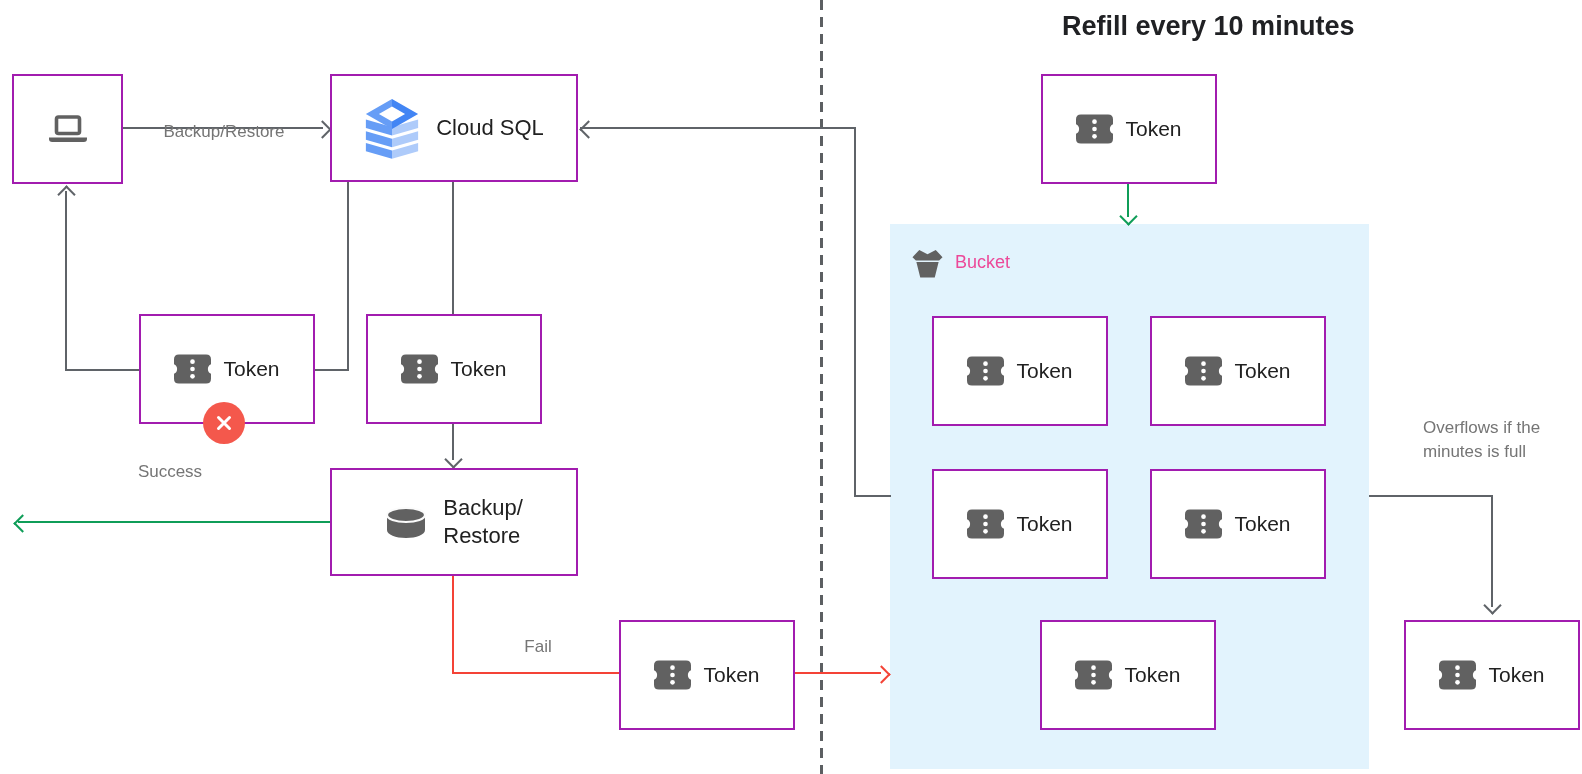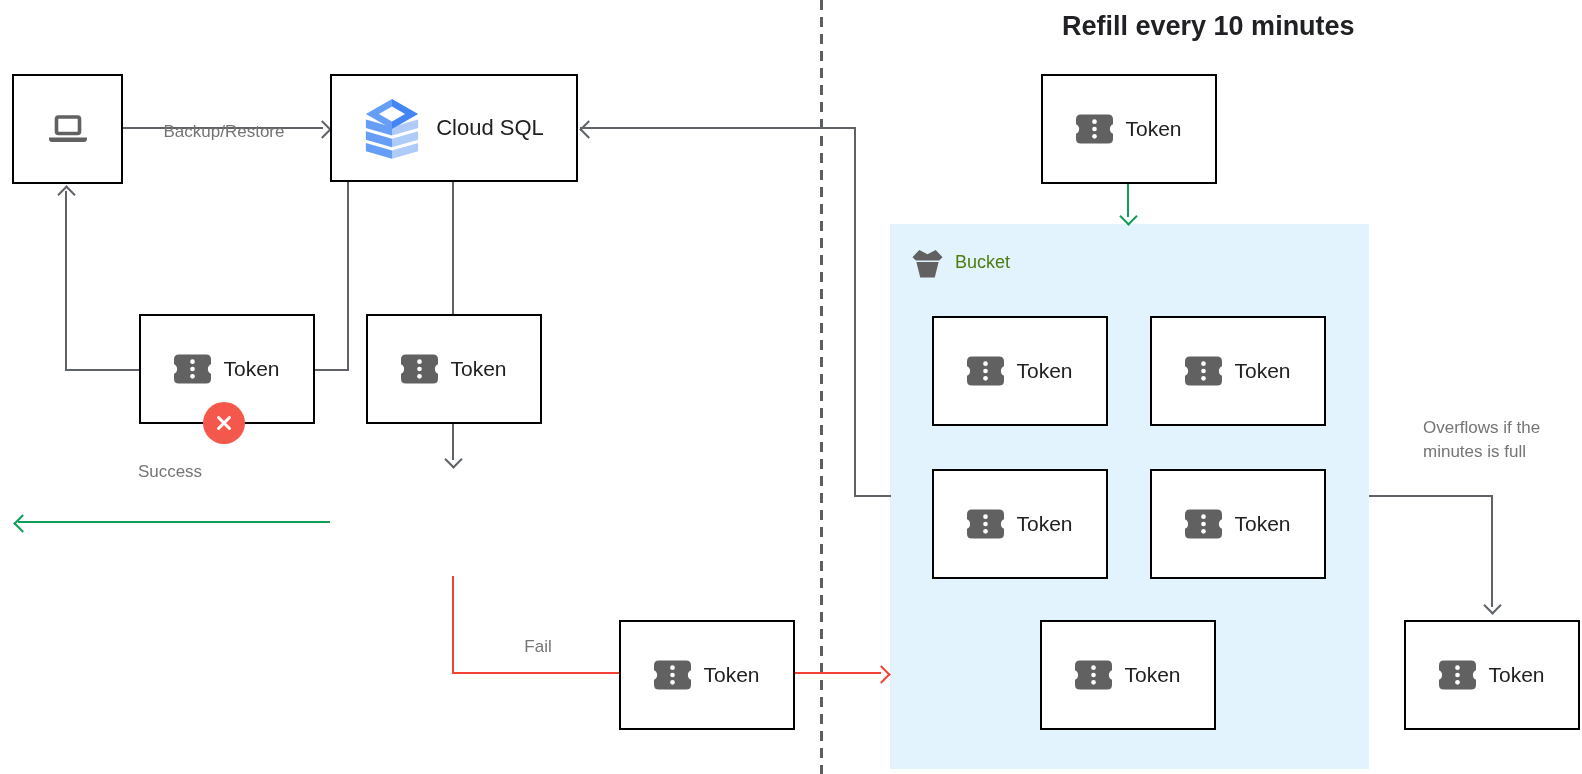--- a/index.html
+++ b/index.html
@@ -1,33 +1,33 @@
 <!DOCTYPE html>
 <html><head>
 <meta charset="utf-8">
 <style>
   html,body{margin:0;padding:0;background:#fff;}
   .canvas{
     position:relative;width:1582px;height:774px;background:#ffffff;overflow:hidden;
     font-family:"Liberation Sans","DejaVu Sans",sans-serif;
   }
   
-  .box{position:absolute;background:#fff;border:2px solid #000000;box-sizing:border-box;
+  .box{position:absolute;background:#fff;border:2px solid #a21caf;box-sizing:border-box;
        display:flex;align-items:center;justify-content:center;}
   .tbox{width:176px;height:110px;gap:12px;}
   .big{width:248px;height:108px;gap:16px;}
   .client{width:111px;height:110px;}
   .tlabel{font-size:21px;color:#212121;}
   .sql-label{font-size:22px;color:#212121;}
   .bk-label{font-size:22px;line-height:28px;color:#212121;}
   .ticon,.bicon{display:flex;align-items:center;}
   
   .bucket{position:absolute;left:890px;top:224px;width:479px;height:545px;background:#e2f3fd;}
   .bucket-tag{position:absolute;left:911px;top:247px;display:flex;align-items:center;gap:11px;
-              color:#4d7c0f;font-size:18px;}
+              color:#ec4899;font-size:18px;}
   
   .hl{position:absolute;height:2px;background:#5f6368;}
   .vl{position:absolute;width:2px;background:#5f6368;}
   .green{background:#0f9d58;}
   .red{background:#f44336;}
   .dash{position:absolute;left:820px;top:0;width:3px;height:774px;
         background:repeating-linear-gradient(180deg,#5c5f62 0 10px,transparent 10px 17px);}
   
   .ah{position:absolute;width:11px;height:11px;border-top:2.5px solid #5f6368;border-right:2.5px solid #5f6368;}
   .ah.right{transform:rotate(45deg);}
@@ -124,20 +124,32 @@
         <polygon points="58,36.5 30,44.5 30,53.5 58,45.5" fill="#aecbfa"></polygon>
         <polygon points="2,49 30,57 30,66 2,58" fill="#669df6"></polygon>
         <polygon points="58,49 30,57 30,66 58,58" fill="#aecbfa"></polygon>
         <polygon points="30,2 2,18 30,34 30,26 16,18 30,10" fill="#669df6"></polygon>
         <polygon points="30,2 58,18 30,34 30,26 44,18 30,10" fill="#4285f4"></polygon>
       </svg>
     </span>
     <span class="sql-label">Cloud SQL</span>
   </div>
 
+  <div class="box big" style="left:330px;top:468px;">
+    <span class="ticon">
+      <svg width="42" height="33" viewBox="0 0 42 33">
+        <path d="M2 9 V24 c0 4.5 8.5 8 19 8 s19 -3.5 19 -8 V9 Z" fill="#616161"></path>
+        <ellipse cx="21" cy="9" rx="19" ry="7" fill="#616161" stroke="#fbfbfb" stroke-width="2.2"></ellipse>
+      </svg>
+    </span>
+    <span class="bk-label">
+      <div>Backup/</div>
+      <div>Restore</div>
+    </span>
+  </div>
 
   <div class="box tbox" style="left:139px;top:314px;">
     <span class="ticon">
       <svg width="37" height="30" viewBox="0 0 38 30">
         <path d="M5 0 H33 Q38 0 38 5 V10 A5.5 5.5 0 0 0 38 20 V25 Q38 30 33 30 H5 Q0 30 0 25 V20 A5.5 5.5 0 0 0 0 10 V5 Q0 0 5 0 Z" fill="#616161"></path>
         <circle cx="19" cy="7.5" r="2.4" fill="#fff"></circle>
           <circle cx="19" cy="15" r="2.4" fill="#fff"></circle>
           <circle cx="19" cy="22.5" r="2.4" fill="#fff"></circle>
       </svg>
     </span>

